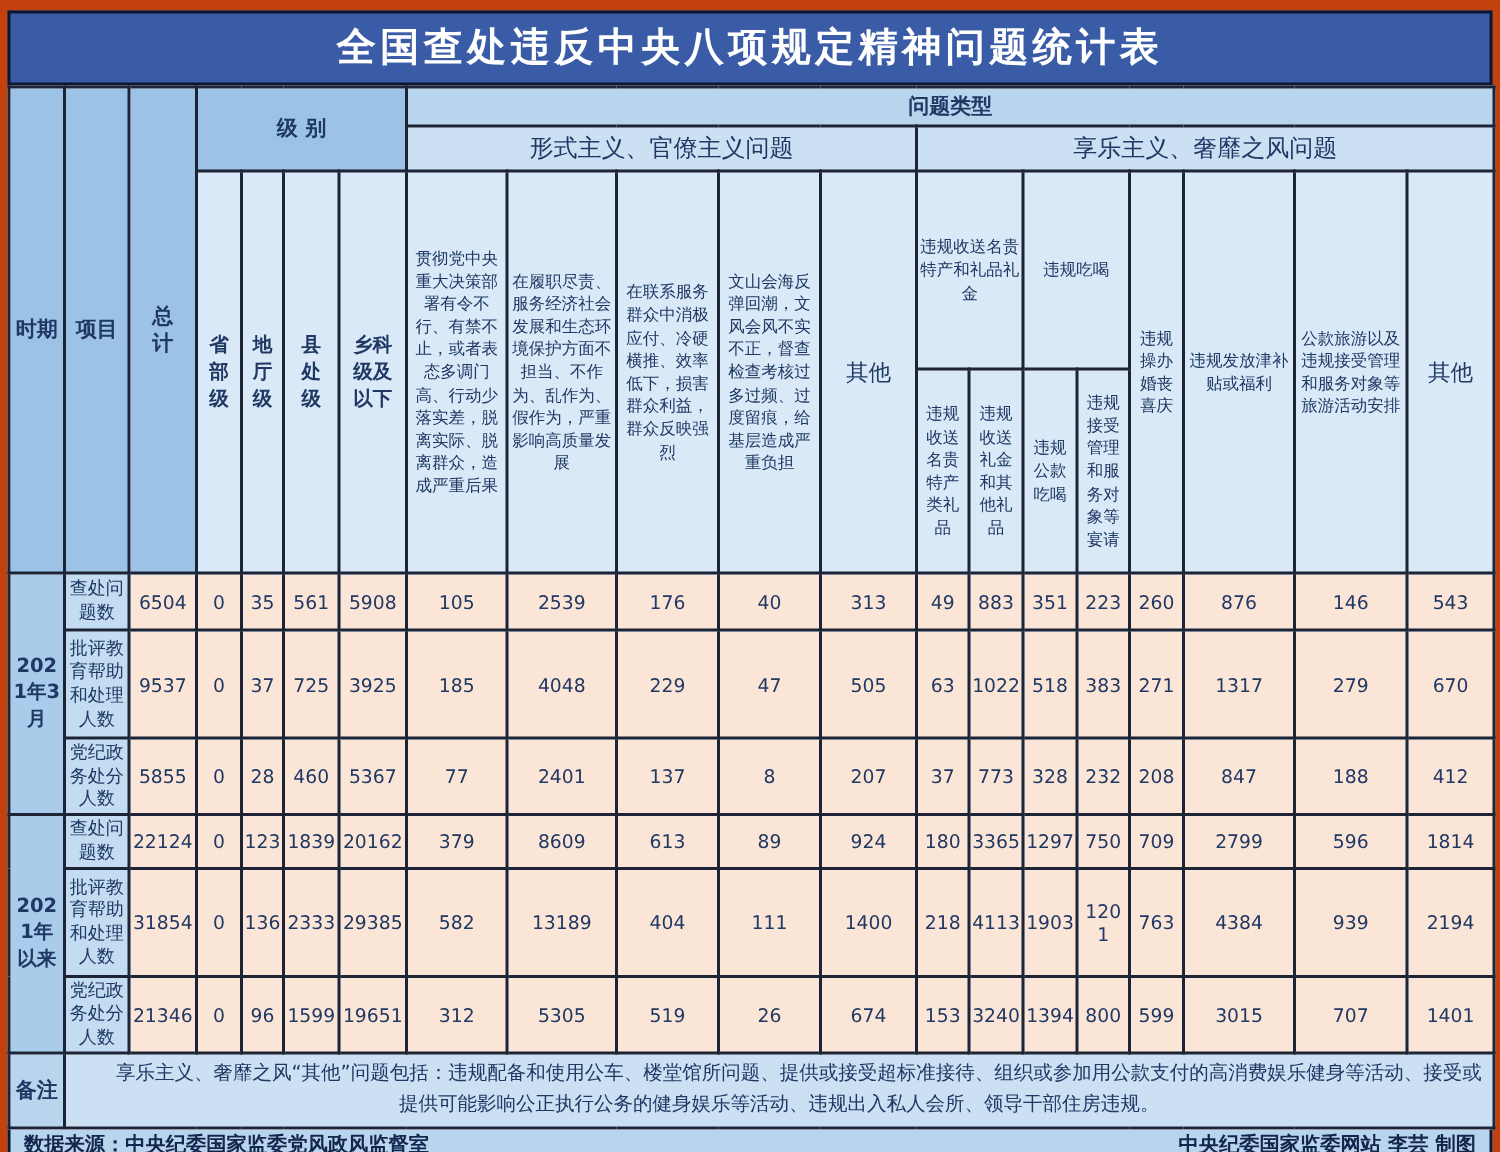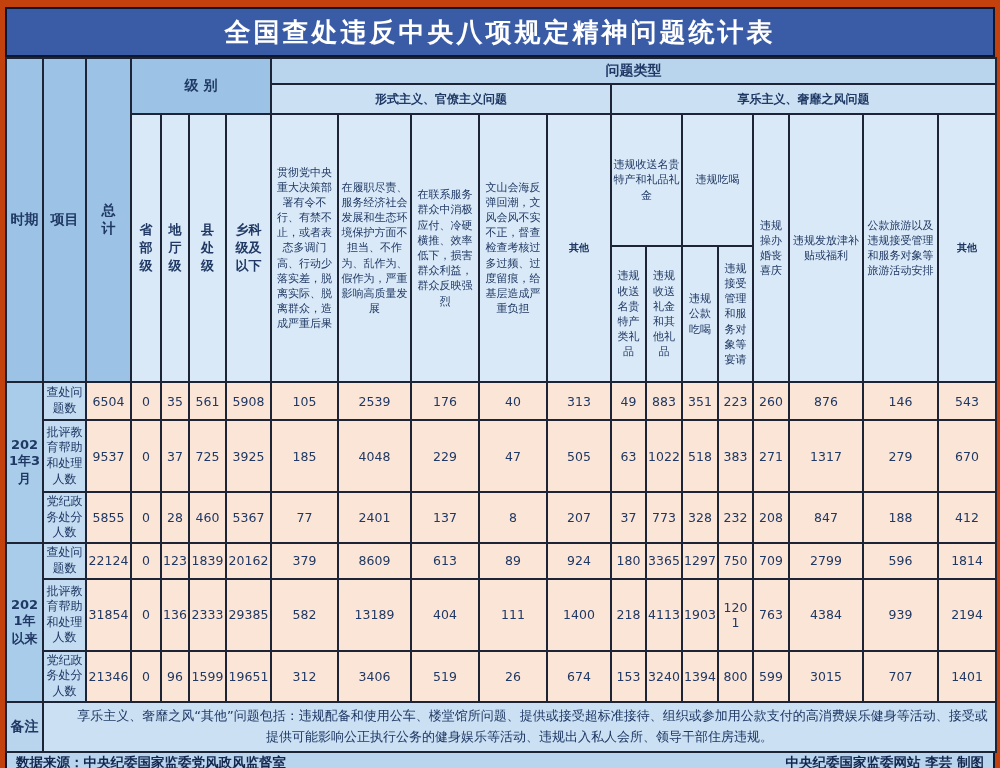--- a/index.html
+++ b/index.html
@@ -12,30 +12,30 @@
     border:2px solid #0d1830; color:#ffffff; text-align:center;
     font-size:26px; font-weight:bold; line-height:46px; letter-spacing:3px;
   }
   table.stats { border-collapse:collapse; table-layout:fixed; width:990px; background:#d9e9f7; }
   table.stats td {
     border:2px solid #1c2436; text-align:center; vertical-align:middle;
     color:#1f3864; padding:1px; box-sizing:border-box; word-break:break-all; overflow:hidden;
   }
   .hdark  { background:#9cc3e5; font-weight:bold; font-size:14px; }
   .hmid   { background:#b9d5ee; font-weight:bold; font-size:14px; }
-  .hrow2  { background:#cbe0f3; font-weight:bold; font-size:12px; }
+  .hrow2  { background:#cbe0f3; font-weight:normal; font-size:16px; }
   .hlight { background:#d9e9f7; }
   .lvl    { font-weight:bold; font-size:13px; }
   .w1 { display:inline-block; width:1.1em; word-break:break-all; }
   .w2 { display:inline-block; width:2.2em; word-break:break-all; }
   .vtext  { font-size:11px; line-height:1.38; font-weight:normal; }
   .pad10  { padding:2px 10px; }
   .pad12  { padding:2px 12px; }
   .pad16  { padding:2px 17px; }
-  .other  { font-weight:bold; font-size:10px; }
+  .other  { font-weight:normal; font-size:15px; }
   .period { background:#a9ccea; font-weight:bold; font-size:13px; }
   .item   { background:#c4dcf1; font-size:12px; line-height:1.3; }
   .num    { background:#fbe5d6; font-size:12.5px; color:#20242c; }
   .remark-label { background:#b9d5ee; font-weight:bold; font-size:14px; }
   .remark-text  {
     background:#cbe0f3; text-align:left; font-size:13px; line-height:1.55;
     padding:3px 9px; text-indent:2em; color:#1f3864;
   }
   .source-bar {
     height:22px; box-sizing:border-box; background:#b9d5ee;
@@ -238,21 +238,21 @@
     </tr>
 
     <tr class="d6">
       <td class="item">党纪政务处分人数</td>
       <td class="num">21346</td>
       <td class="num">0</td>
       <td class="num">96</td>
       <td class="num">1599</td>
       <td class="num">19651</td>
       <td class="num">312</td>
-      <td class="num">3406</td>
+      <td class="num">5305</td>
       <td class="num">519</td>
       <td class="num">26</td>
       <td class="num">674</td>
       <td class="num">153</td>
       <td class="num">3240</td>
       <td class="num">1394</td>
       <td class="num">800</td>
       <td class="num">599</td>
       <td class="num">3015</td>
       <td class="num">707</td>

